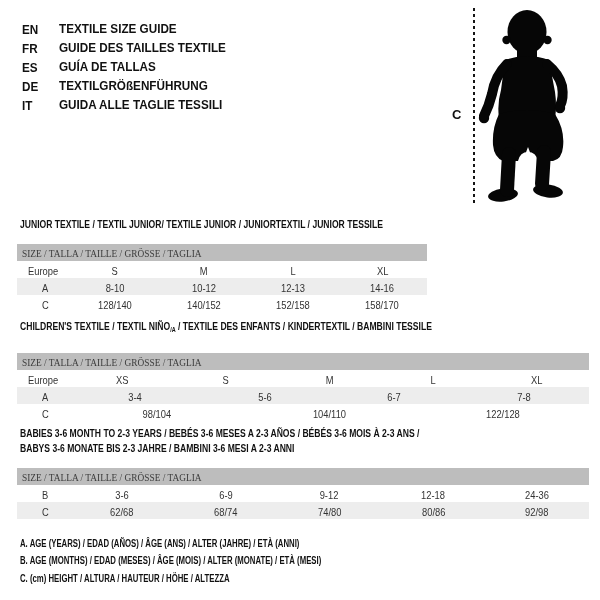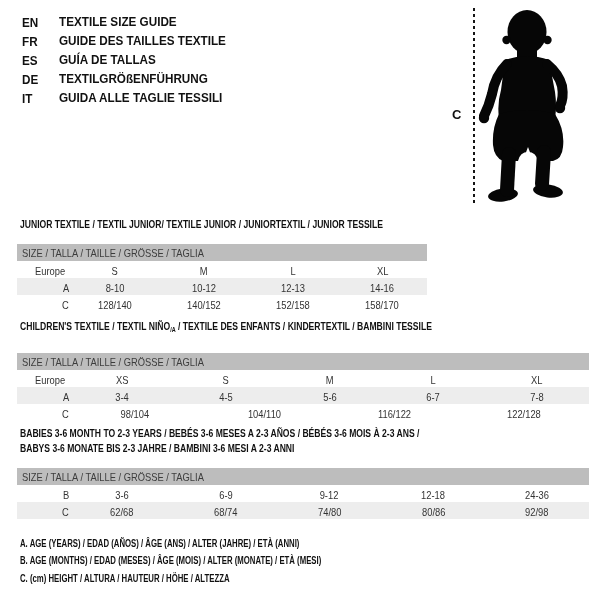--- a/index.html
+++ b/index.html
@@ -2,43 +2,43 @@
 <html style="--header-gray: #bdbdbd; --row-shade: #ededed; --silhouette: #060606; --text-dark: #111111; --table-text: #333333; --page-bg: #ffffff;"><head>
 <meta charset="utf-8">
 <style>
   html,body{margin:0;padding:0;background:#fff;}
   body{width:600px;height:600px;font-family:"Liberation Sans",sans-serif;color:#111;}
   .canvas{position:relative;width:600px;height:600px;background:var(--page-bg,#fff);overflow:hidden;}
 
   .cond{display:inline-block;white-space:nowrap;transform:scaleX(var(--sx,.85));transform-origin:0 50%;}
 
   
-  .lang-block{position:absolute;left:22px;top:12px;}
+  .lang-block{position:absolute;left:22px;top:19px;}
   .lang-row{display:flex;height:19px;align-items:center;}
   .lang-code{width:37px;}
   .lang-row .cond{font-size:13px;font-weight:bold;--sx:.9;}
 
   
   .dash-line{position:absolute;left:473px;top:8px;width:2px;height:197px;
     background:repeating-linear-gradient(to bottom,#151515 0 3px,transparent 3px 6px);}
   .measure-c{position:absolute;left:452px;top:107px;font-size:13px;font-weight:bold;}
   .baby-svg{position:absolute;left:478px;top:6px;}
 
   
   .tbl{position:absolute;}
   .tbl-title{line-height:14px;margin:0 0 13px 3px;font-weight:bold;}
   .tbl-title .ttl{font-size:11px;--sx:.78;}
   .tbl2 .tbl-title{margin-bottom:16px;}
   .tbl3 .tbl-title{}
   .sub{font-size:7px;vertical-align:-2px;}
-  .tbl-header{height:17px;background:var(--header-gray,#bdbdbd);display:flex;align-items:center;padding-left:5px;box-sizing:border-box;}
+  .tbl-header{height:17px;background:var(--header-gray,#bdbdbd);display:flex;align-items:center;padding-left:5px;box-sizing:border-box;font-family:Liberation Serif, serif;}
   .tbl-header .cond{font-size:11px;color:#3c3c3c;--sx:.85;}
   .tr{display:flex;height:17px;align-items:center;}
   .tr.shaded{background:var(--row-shade,#ededed);}
-  .tl{width:48px;padding-left:5px;flex:none;text-align:right;}
+  .tl{width:48px;padding-left:5px;flex:none;text-align:center;}
   .tc{flex:1;text-align:center;}
   .tl .cond,.tc .cond{font-size:11px;color:#333;--sx:.85;}
   .tc .cond{transform-origin:50% 50%;}
 
   
   .fn-block{position:absolute;left:20px;top:534px;}
   .fn-line{height:17.5px;display:flex;align-items:center;}
   .fn-line .cond{font-size:10.5px;font-weight:bold;--sx:.74;}
 </style>
 </head>
@@ -137,30 +137,28 @@
           <div class="tl"><span class="cond">Europe</span></div>
           <div class="tc"><span class="cond">XS</span></div>
           <div class="tc"><span class="cond">S</span></div>
           <div class="tc"><span class="cond">M</span></div>
           <div class="tc"><span class="cond">L</span></div>
           <div class="tc"><span class="cond">XL</span></div>
         </div>
         <div class="tr shaded">
           <div class="tl"><span class="cond">A</span></div>
           <div class="tc"><span class="cond">3-4</span></div>
-          <div class="tc"><span class="cond">4-5</span></div>
           <div class="tc"><span class="cond">5-6</span></div>
           <div class="tc"><span class="cond">6-7</span></div>
           <div class="tc"><span class="cond">7-8</span></div>
         </div>
         <div class="tr">
           <div class="tl"><span class="cond">C</span></div>
           <div class="tc"><span class="cond">98/104</span></div>
           <div class="tc"><span class="cond">104/110</span></div>
-          <div class="tc"><span class="cond">116/122</span></div>
           <div class="tc"><span class="cond">122/128</span></div>
         </div>
       </div>
   </div>
 
   <div class="tbl tbl3" style="left:17px;top:425px;width:572px;">
     <div class="tbl-title">
       <div><span class="cond ttl">BABIES 3-6 MONTH TO 2-3 YEARS / BEBÉS 3-6 MESES A 2-3 AÑOS / BÉBÉS 3-6 MOIS À 2-3 ANS /</span></div>
       <div><span class="cond ttl">BABYS 3-6 MONATE BIS 2-3 JAHRE / BAMBINI 3-6 MESI A 2-3 ANNI</span></div>
     </div>

